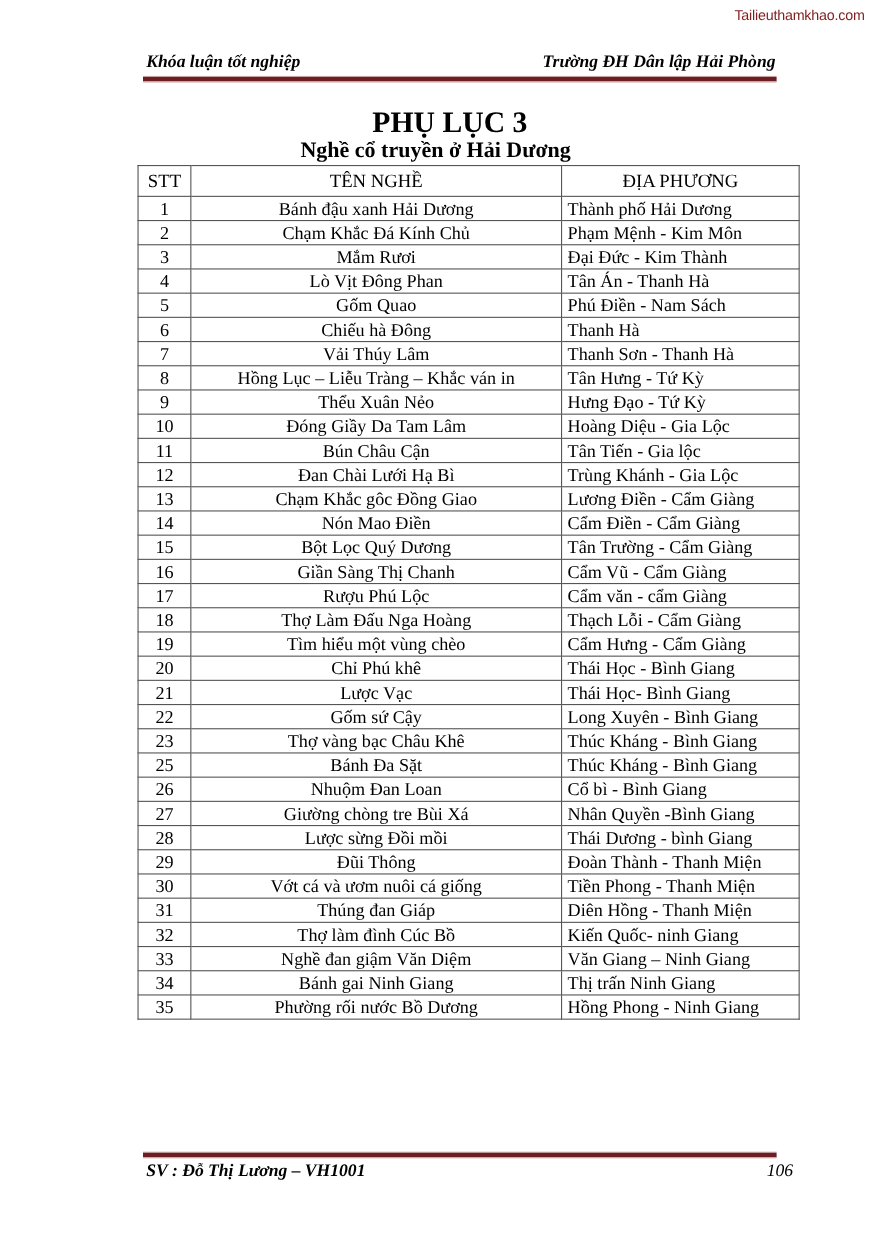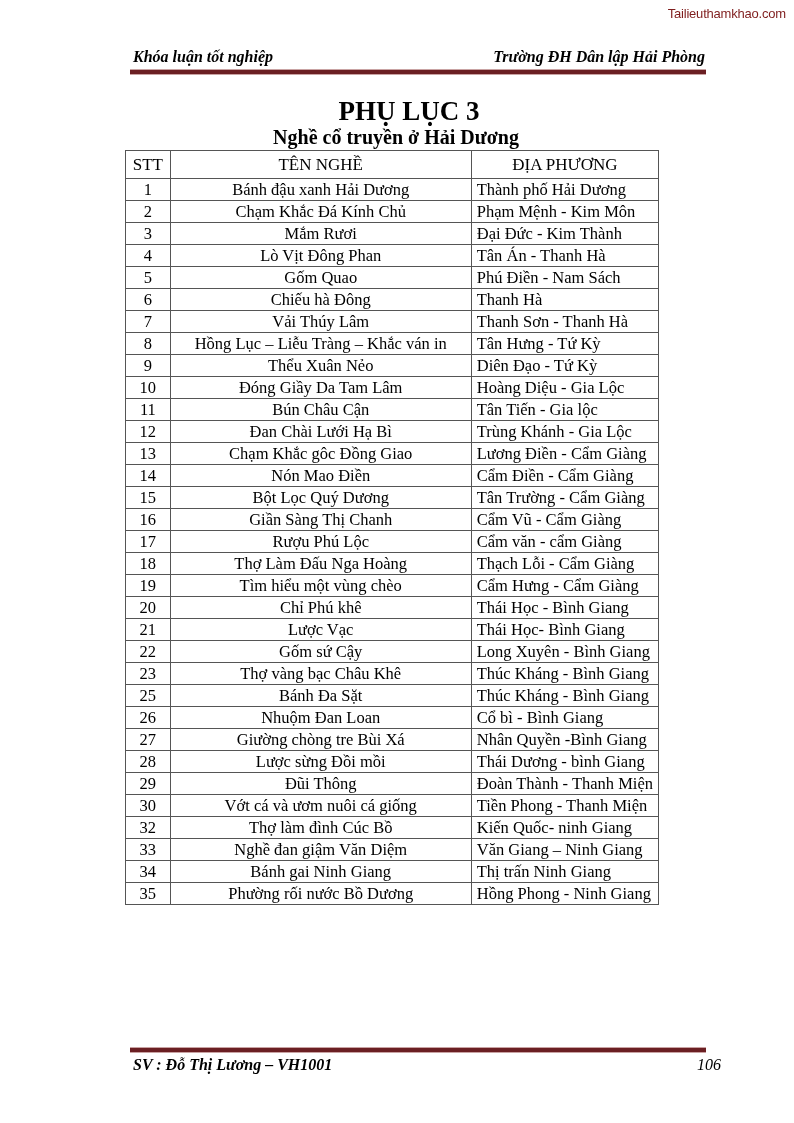--- a/index.html
+++ b/index.html
@@ -11,21 +11,21 @@
          font-style: italic; font-weight: bold; font-size: 16px; }
   .hdr .left { position: absolute; left: 0; top: 0; }
   .hdr .right { position: absolute; right: 0; top: 0; }
   .rule { position: absolute; left: 130px; width: 576px; }
   .rule .thin { height: 1px; background: #c9a3a3; }
   .rule .thick { height: 4px; background: #6b1f23; }
   .title { position: absolute; top: 96px; left: 12px; width: 794px; text-align: center;
            font-weight: bold; font-size: 27px; line-height: 30px; }
   .subtitle { position: absolute; top: 126px; left: 0; width: 792px; text-align: center;
               font-weight: bold; font-size: 20px; line-height: 22px; }
-  table.crafts { position: absolute; left: 125px; top: 150px; width: 534px;
+  table.crafts { position: absolute; left: 125px; top: 150px; width: 602px;
                  border-collapse: collapse; font-size: 16.5px; }
   table.crafts th, table.crafts td { border: 1px solid #555; padding: 0 5px; height: 21px;
                  line-height: 21px; white-space: nowrap; font-weight: normal; }
   table.crafts th { height: 27px; line-height: 27px; text-align: center; font-size: 17px; }
   table.crafts td.stt { text-align: center; width: 37px; }
   table.crafts td.name { width: 326px; text-align: center; }
   .footer-rule { top: 1047px; }
   .footer { position: absolute; top: 1056px; left: 133px; width: 588px; height: 22px;
             font-style: italic; font-size: 16px; }
   .footer .left { position: absolute; left: 0; top: 0; font-weight: bold; }
@@ -94,21 +94,21 @@
         <td class="loc">Thanh Sơn - Thanh Hà</td>
       </tr>
       <tr>
         <td class="stt">8</td>
         <td class="name">Hồng Lục – Liễu Tràng – Khắc ván in</td>
         <td class="loc">Tân Hưng - Tứ Kỳ</td>
       </tr>
       <tr>
         <td class="stt">9</td>
         <td class="name">Thểu Xuân Nẻo</td>
-        <td class="loc">Diên Đạo - Tứ Kỳ</td>
+        <td class="loc">Hưng Đạo - Tứ Kỳ</td>
       </tr>
       <tr>
         <td class="stt">10</td>
         <td class="name">Đóng Giầy Da Tam Lâm</td>
         <td class="loc">Hoàng Diệu - Gia Lộc</td>
       </tr>
       <tr>
         <td class="stt">11</td>
         <td class="name">Bún Châu Cận</td>
         <td class="loc">Tân Tiến - Gia lộc</td>
@@ -195,20 +195,25 @@
       </tr>
       <tr>
         <td class="stt">29</td>
         <td class="name">Đũi Thông</td>
         <td class="loc">Đoàn Thành - Thanh Miện</td>
       </tr>
       <tr>
         <td class="stt">30</td>
         <td class="name">Vớt cá và ươm nuôi cá giống</td>
         <td class="loc">Tiền Phong - Thanh Miện</td>
+      </tr>
+      <tr>
+        <td class="stt">31</td>
+        <td class="name">Thúng đan Giáp</td>
+        <td class="loc">Diên Hồng - Thanh Miện</td>
       </tr>
       <tr>
         <td class="stt">32</td>
         <td class="name">Thợ làm đình Cúc Bồ</td>
         <td class="loc">Kiến Quốc- ninh Giang</td>
       </tr>
       <tr>
         <td class="stt">33</td>
         <td class="name">Nghề đan giậm Văn Diệm</td>
         <td class="loc">Văn Giang – Ninh Giang</td>

